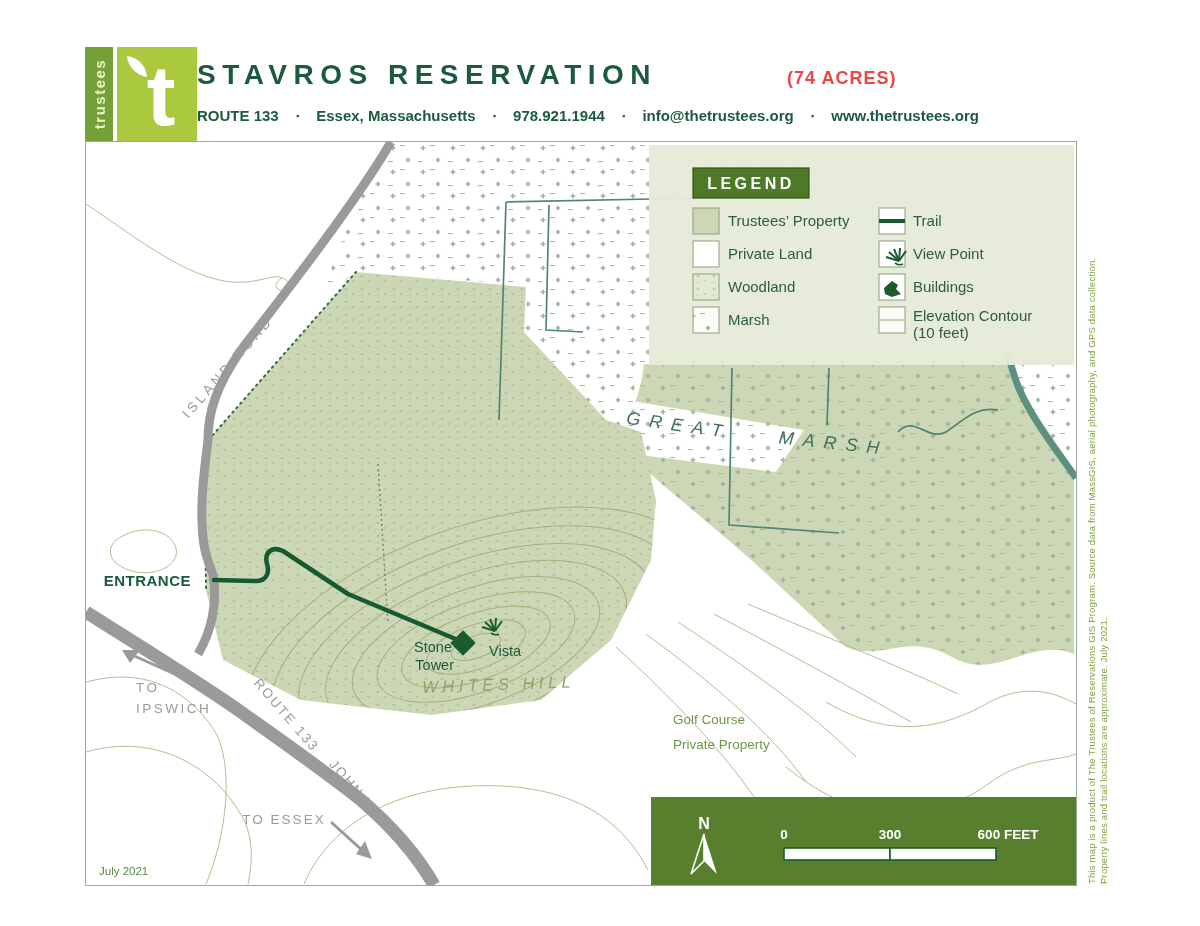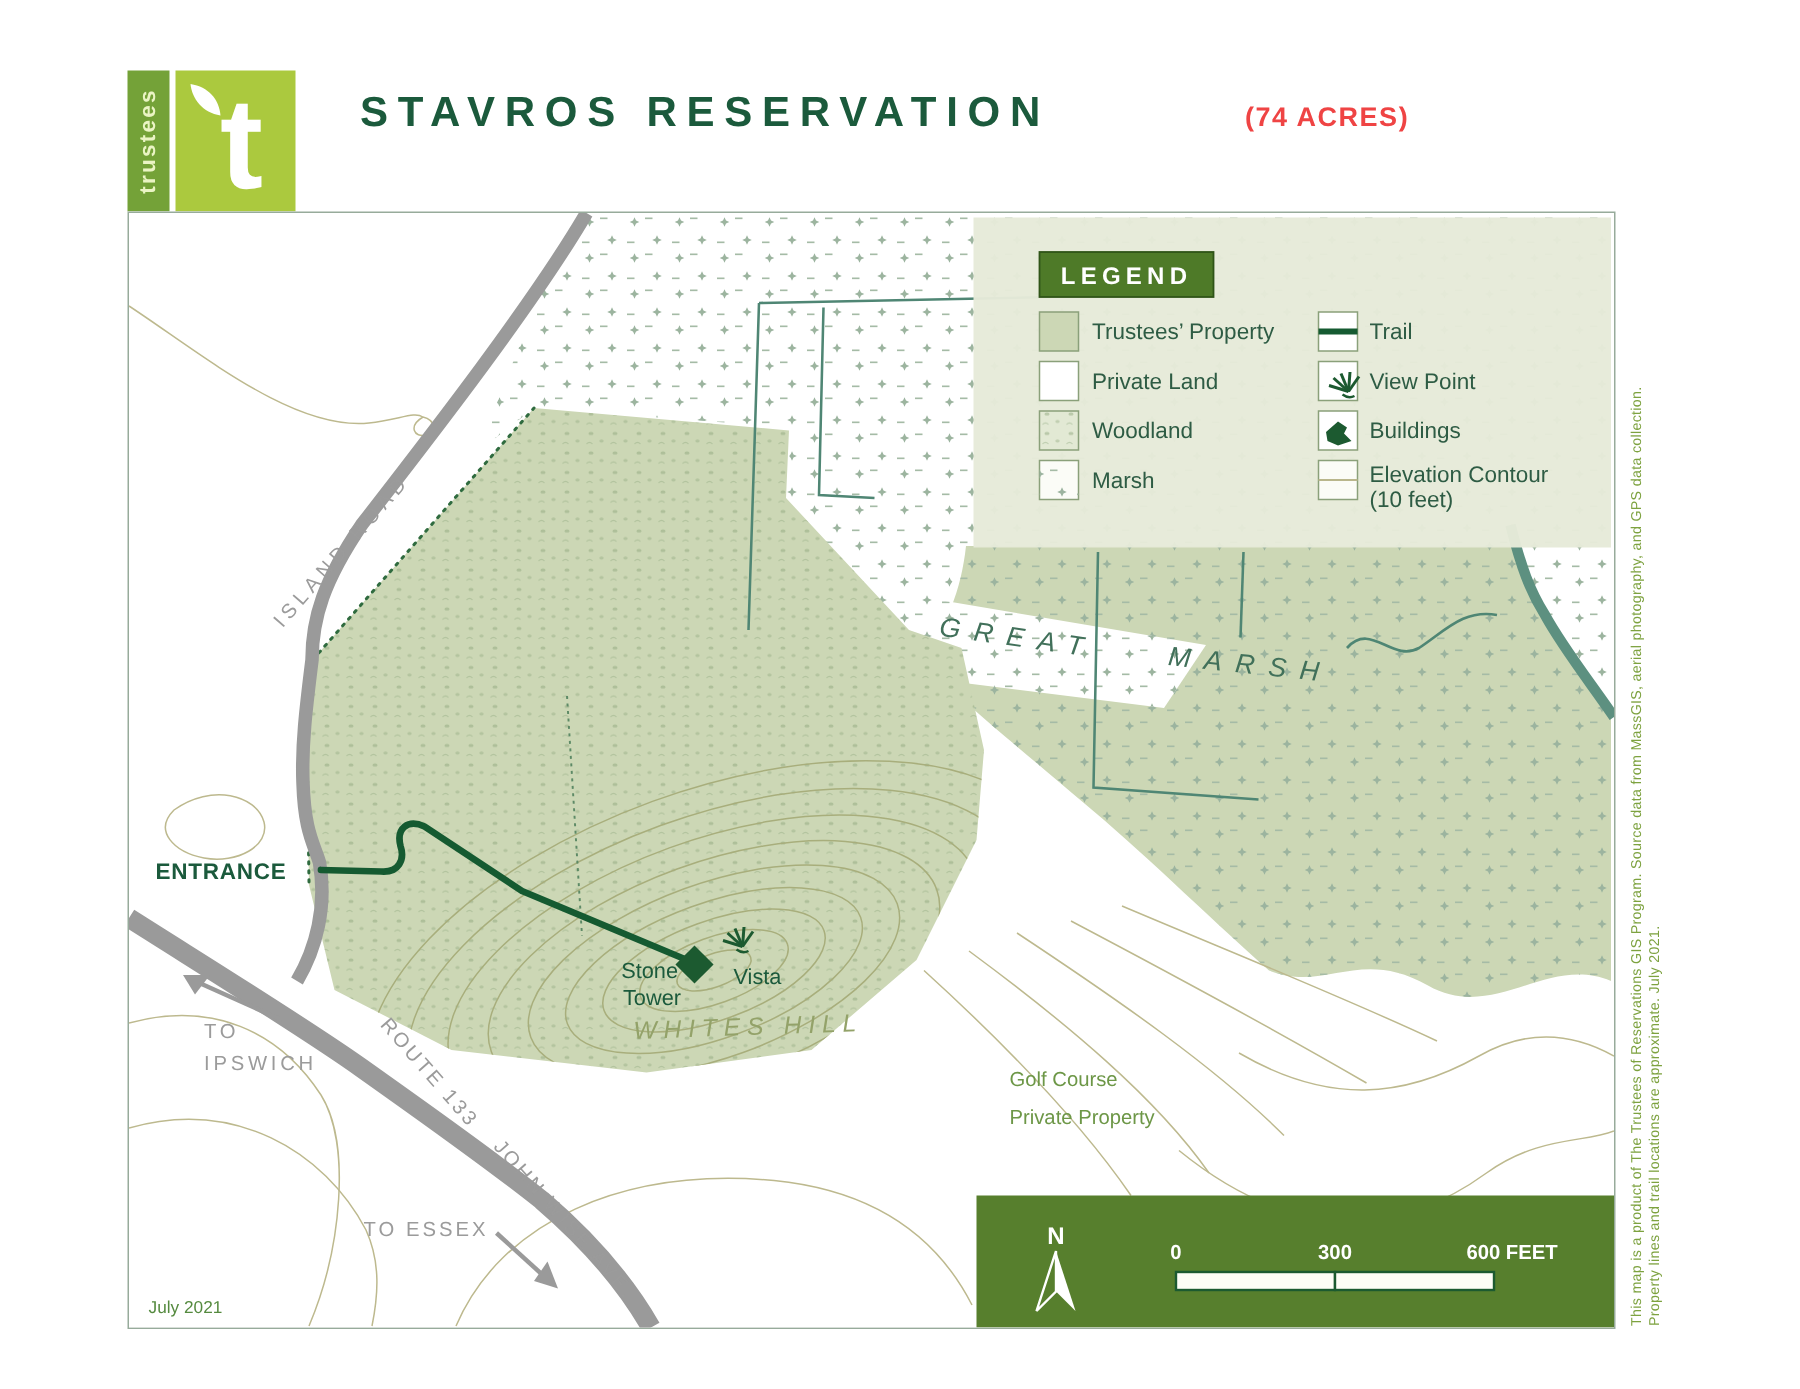--- a/index.html
+++ b/index.html
@@ -6,21 +6,21 @@
   body{font-family:"Liberation Sans", sans-serif; -webkit-font-smoothing:antialiased;}
   .page{position:relative;width:1200px;height:926px;background:#fff;overflow:hidden;}
 
   
   .hdr{position:absolute;left:85px;top:47px;display:flex;align-items:flex-start;}
   .logo{display:flex;height:94px;}
   .logo-strip{width:28px;height:94px;background:#74a238;position:relative;margin-right:4px;}
   .logo-strip span{position:absolute;left:50%;top:50%;transform:translate(-50%,-50%) rotate(-90deg);
      font-size:15px;font-weight:bold;letter-spacing:1.5px;color:#eaf4c4;white-space:nowrap;}
   .logo-sq{width:80px;height:94px;background:#abc93e;position:relative;}
-  .hdr-text{margin-left:43px;padding-top:12px;}
+  .hdr-text{padding-top:12px;}
   .title-row{display:flex;align-items:baseline;}
   .title{font-size:28px;font-weight:bold;letter-spacing:6.5px;color:#1b5a3c;white-space:nowrap;}
   .acres{font-size:18px;font-weight:bold;letter-spacing:1px;color:#ef4444;margin-left:130px;white-space:nowrap;}
   .contact-row{margin-top:16px;font-size:15px;font-weight:bold;color:#1b5a3c;white-space:nowrap;}
   .contact-row .sep{font-size:9px;vertical-align:2px;margin:0 13px;color:#1b5a3c;}
 
   
   .map-wrap{position:absolute;left:85px;top:141px;width:990px;height:743px;
      border:1px solid #97ab9b;box-sizing:content-box;background:#fff;}
   .map-wrap svg{display:block;}
@@ -49,20 +49,31 @@
         <svg width="80" height="94" viewBox="0 0 80 94">
           <text x="44" y="78" text-anchor="middle" font-size="86" font-weight="bold" fill="#ffffff">t</text>
           <path d="M 30,30 C 18,28 11,19 10,9 C 22,11 29,19 30,30 Z" fill="#ffffff"></path>
         </svg>
       </div>
     </div>
     <div class="hdr-text">
       <div class="title-row">
         <span class="title">STAVROS RESERVATION</span>
         <span class="acres">(74 ACRES)</span>
+      </div>
+      <div class="contact-row">
+        <span>ROUTE 133</span>
+        <span class="sep">▪</span>
+        <span>Essex, Massachusetts</span>
+        <span class="sep">▪</span>
+        <span>978.921.1944</span>
+        <span class="sep">▪</span>
+        <span>info@thetrustees.org</span>
+        <span class="sep">▪</span>
+        <span>www.thetrustees.org</span>
       </div>
     </div>
   </div>
 
   <div class="map-wrap">
   <svg width="990" height="743" viewBox="0 0 990 743">
     <defs>
       <path id="star4" d="M0,-3.2 L1,-1 L3.2,0 L1,1 L0,3.2 L-1,1 L-3.2,0 L-1,-1 Z"></path>
       <pattern id="marshPat" width="30" height="24" patternUnits="userSpaceOnUse">
         <use href="#star4" x="7" y="6" fill="#9cb49f"></use>

